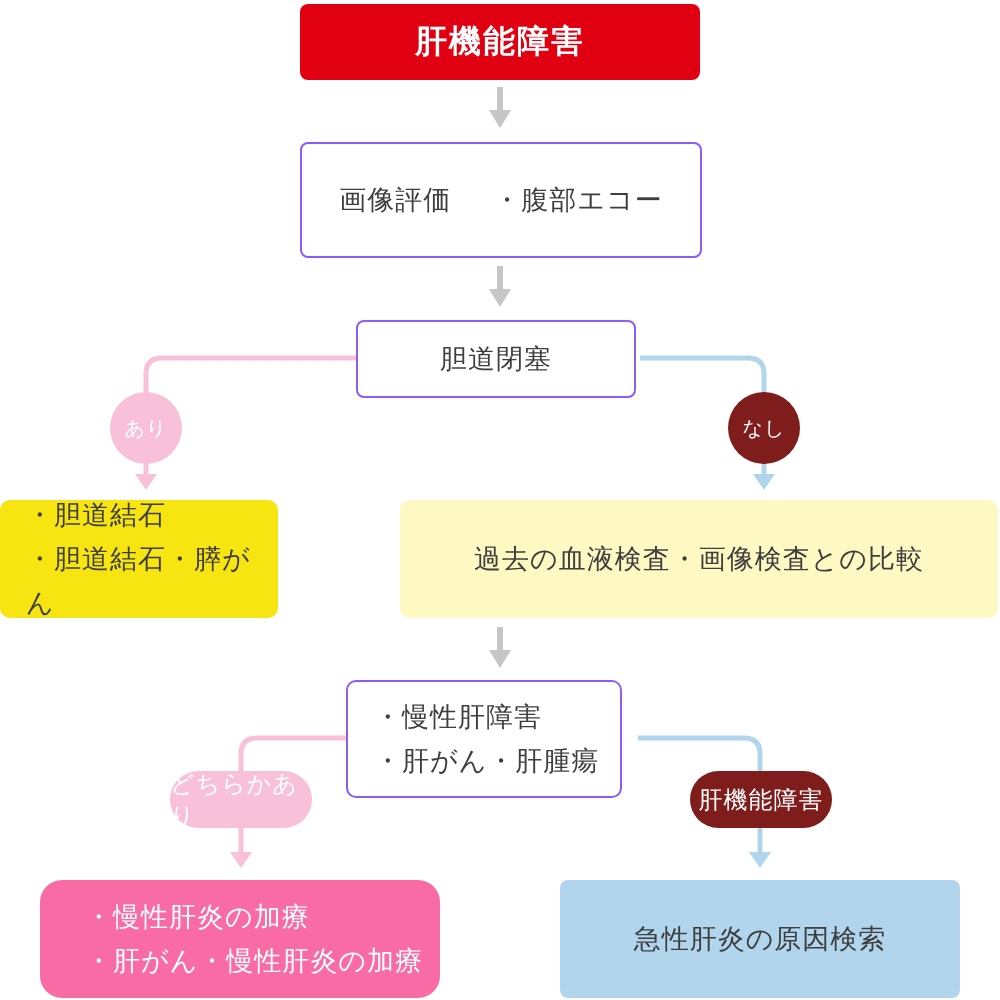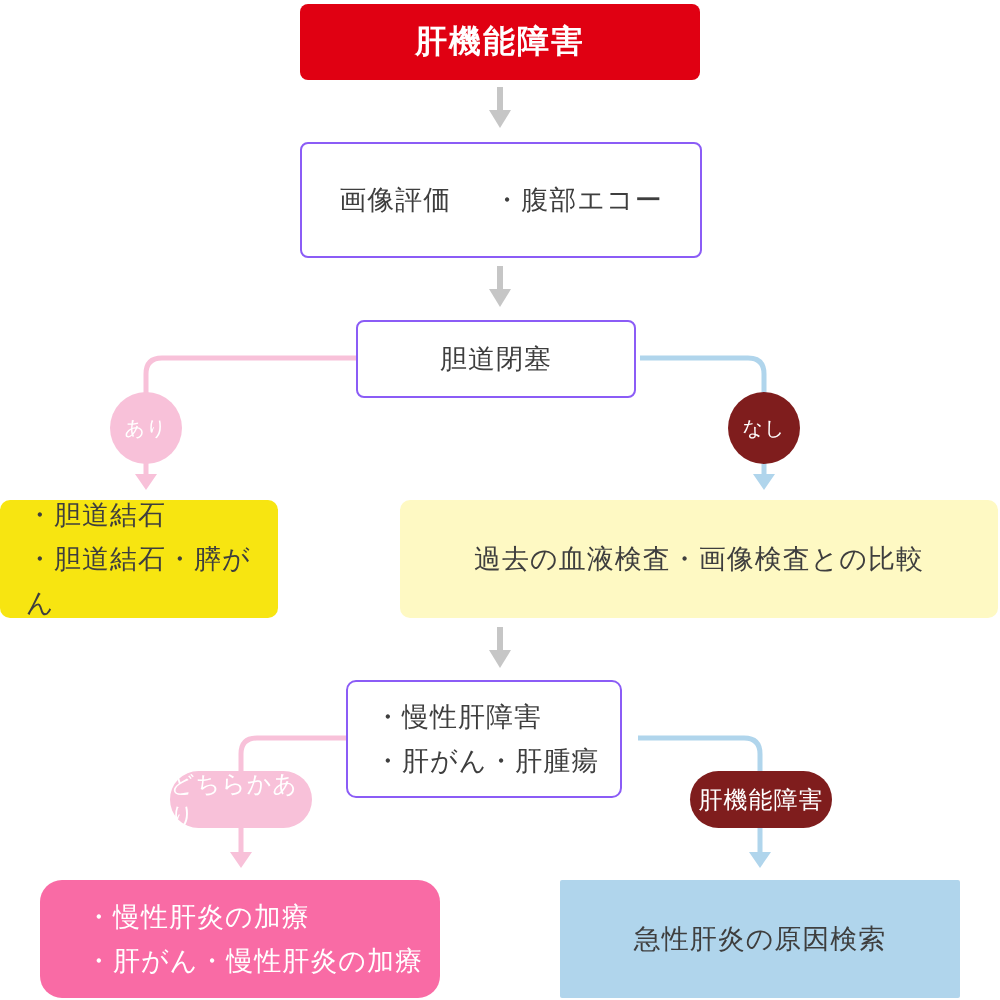--- a/index.html
+++ b/index.html
@@ -61,21 +61,21 @@
     justify-content: flex-start; padding-left: 26px;
   }
   .node-treatment {
     left: 40px; top: 880px; width: 400px; height: 118px;
     background: #f96ba5; border-radius: 22px;
     color: #ffffff;
     justify-content: center; padding-left: 28px;
   }
   .node-acute {
     left: 560px; top: 880px; width: 400px; height: 118px;
-    background: #b0d5ec; border-radius: 2px;
+    background: #b0d5ec; border-radius: 8px;
   }
   .multiline { display: flex; flex-direction: column; line-height: 44px; }
   .branch-badge {
     position: absolute;
     display: flex;
     align-items: center;
     justify-content: center;
     color: #ffffff;
     z-index: 3;
     letter-spacing: 1px;

